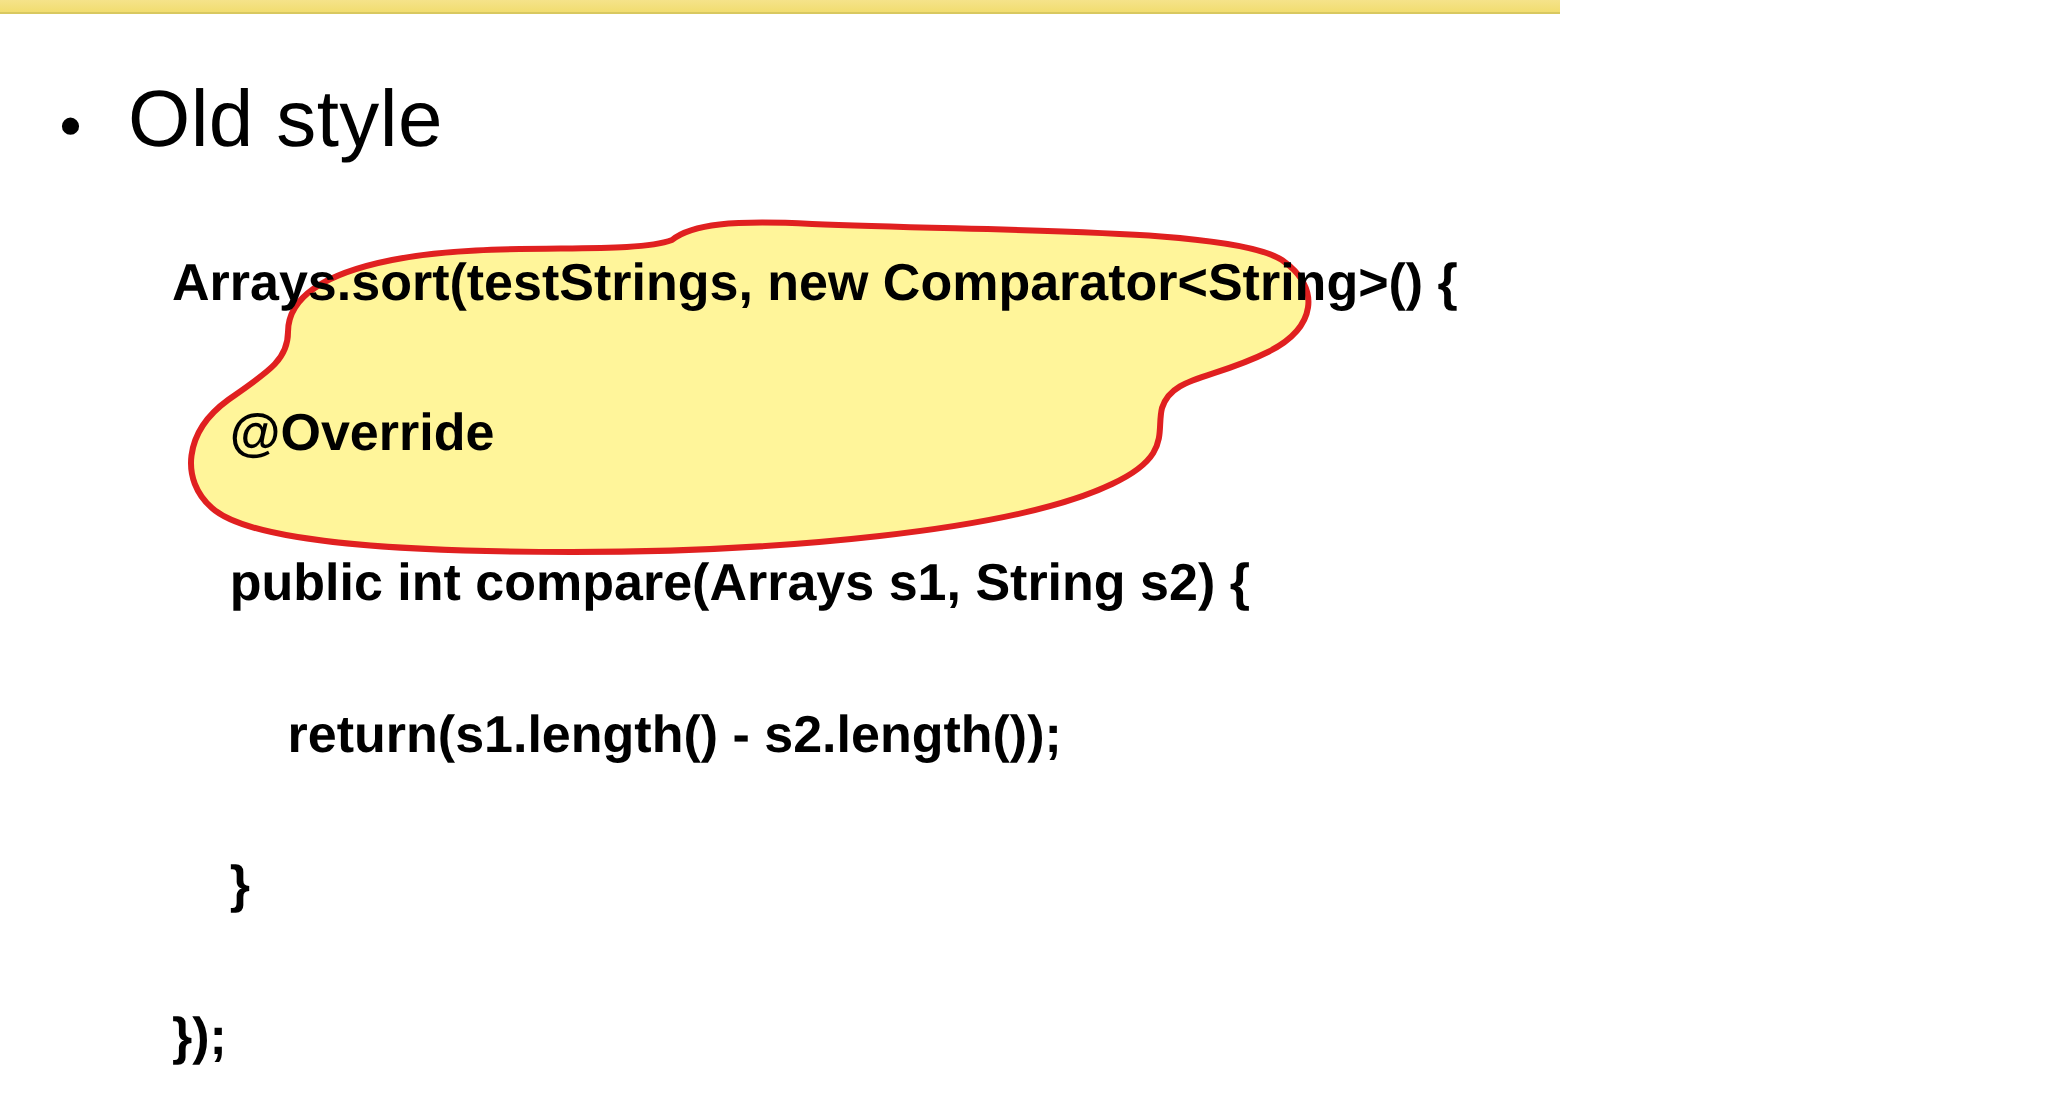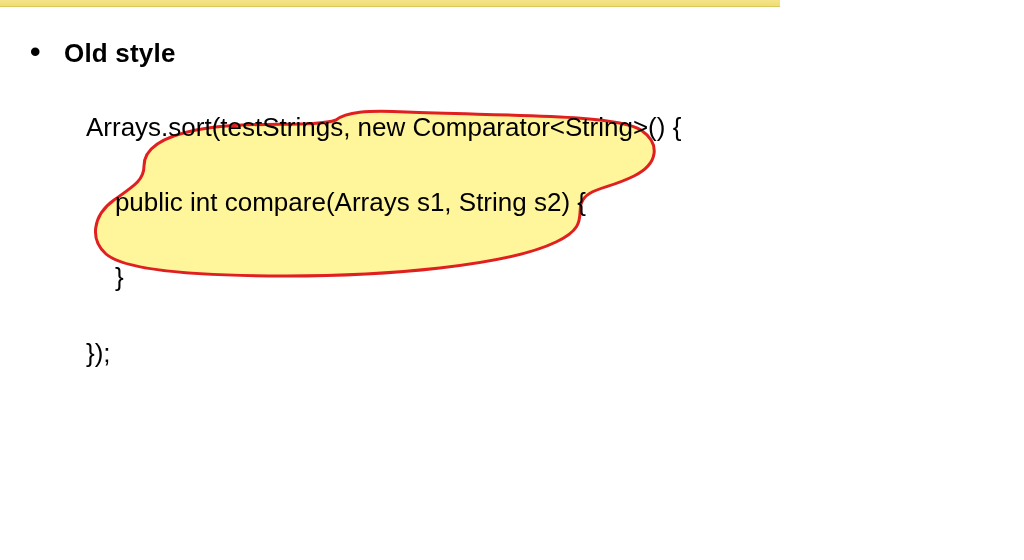--- a/index.html
+++ b/index.html
@@ -35,43 +35,43 @@
   .bullet-dot {
     font-size: 30px;
     line-height: 1;
     width: 34px;
     text-align: left;
     padding-left: 10px;
     color: #000;
     font-weight: bold;
   }
   .bullet-title {
-    font-size: 26px;
-    font-weight: bold;
+    font-size: 40px;
+    font-weight: normal;
     letter-spacing: 0.2px;
     margin-top: 20px;
   }
   .code-block {
     font-size: 26px;
     line-height: 1.45;
     margin-left: 66px;
     margin-top: 2px;
     white-space: pre;
     font-family: Arial, Helvetica, sans-serif;
   }
   .row1 { margin-top: 8px; }
 
   
   .blob {
     position: absolute;
     pointer-events: none;
   }
   .blob svg { display: block; }
 
-  .code-line { position: relative; z-index: 2; }
+  .code-line { position: relative; z-index: 2; font-weight: bold; }
 
   .section { position: relative; }
 </style>
 </head>
 <body>
 
 <div class="slide">
   <div class="top-rule"></div>
 
   <div class="section row1">
@@ -92,19 +92,21 @@
                  C 120 168, 40 164, 20 146
                  C 4 132, 6 108, 28 92
                  C 48 78, 58 72, 58 58
                  C 58 44, 70 30, 110 22
                  C 160 12, 228 20, 250 12 Z" fill="#fff59a" stroke="#e02020" stroke-width="3" stroke-linejoin="round" stroke-linecap="round"></path>
       </svg>
     </div>
 
     <div class="code-block">
 <div class="code-line">Arrays.sort(testStrings, new Comparator&lt;String&gt;() {</div>
+<div class="code-line">    @Override</div>
 <div class="code-line"><span>    public int compare</span><span>(Arrays s1, String s2) {</span></div>
+<div class="code-line">        return(s1.length() - s2.length());</div>
 <div class="code-line">    }</div>
 <div class="code-line">});</div>
     </div>
   </div>
 
 </div>
 
 </body></html>

